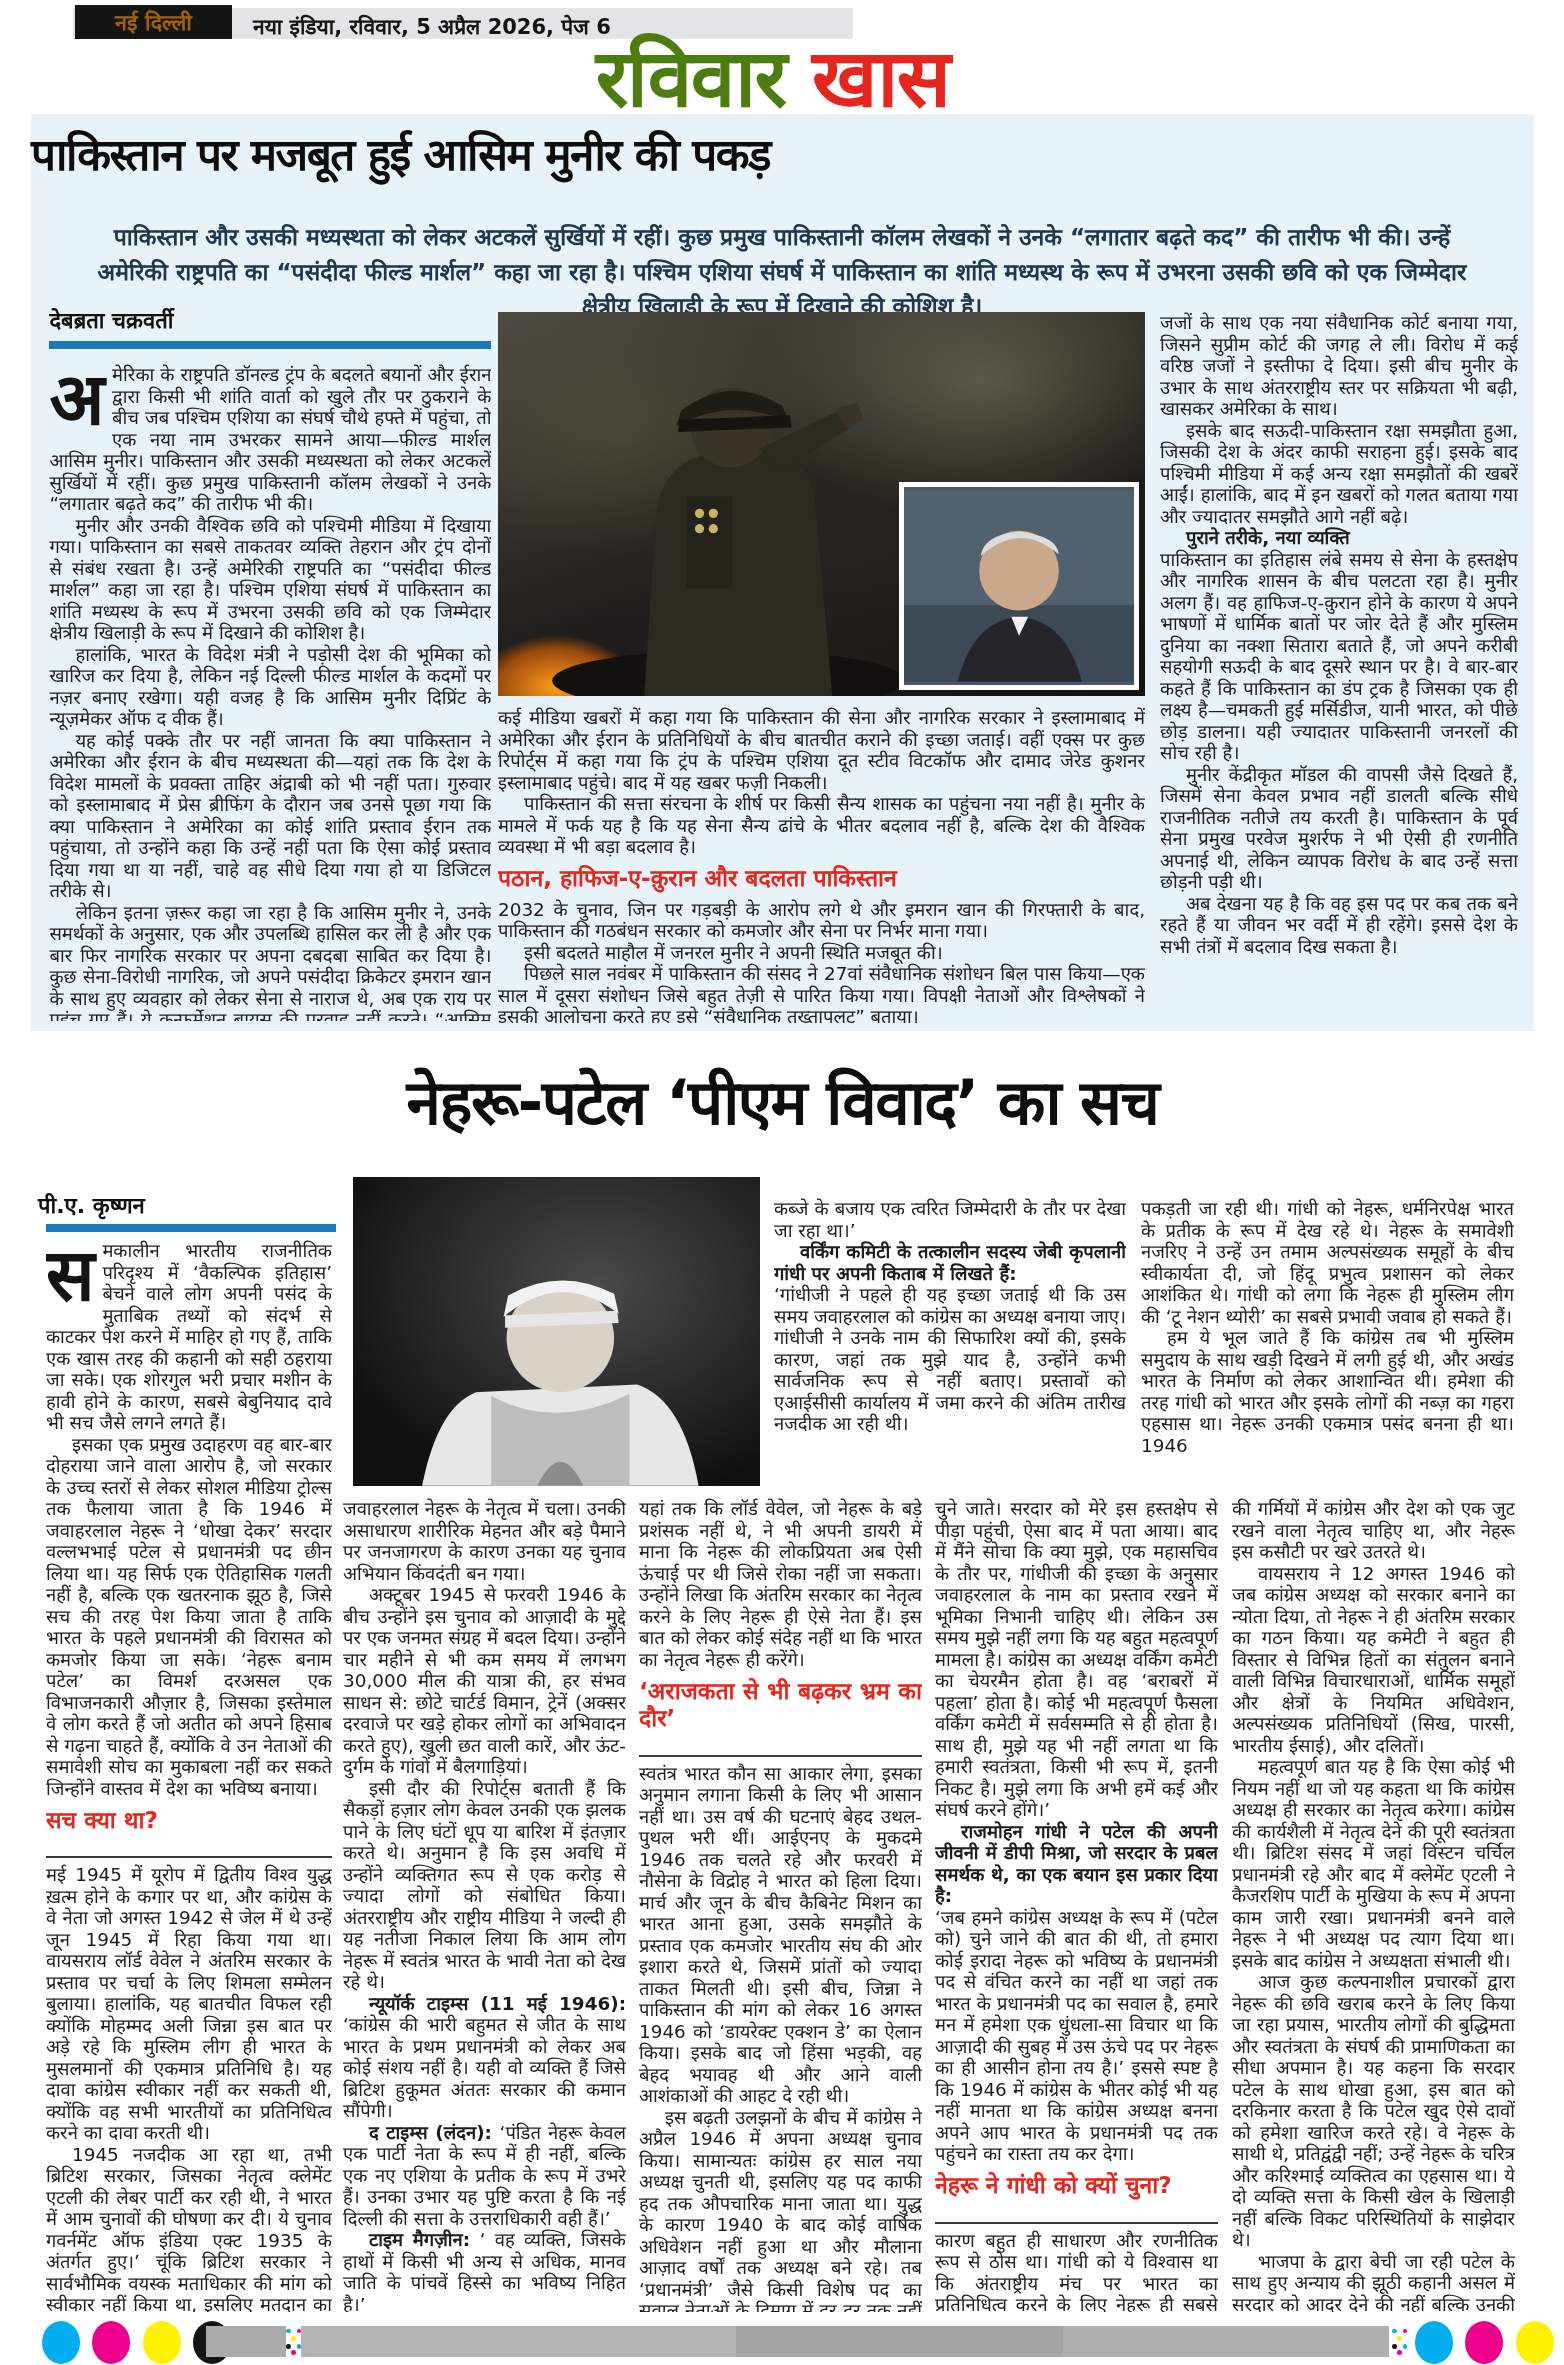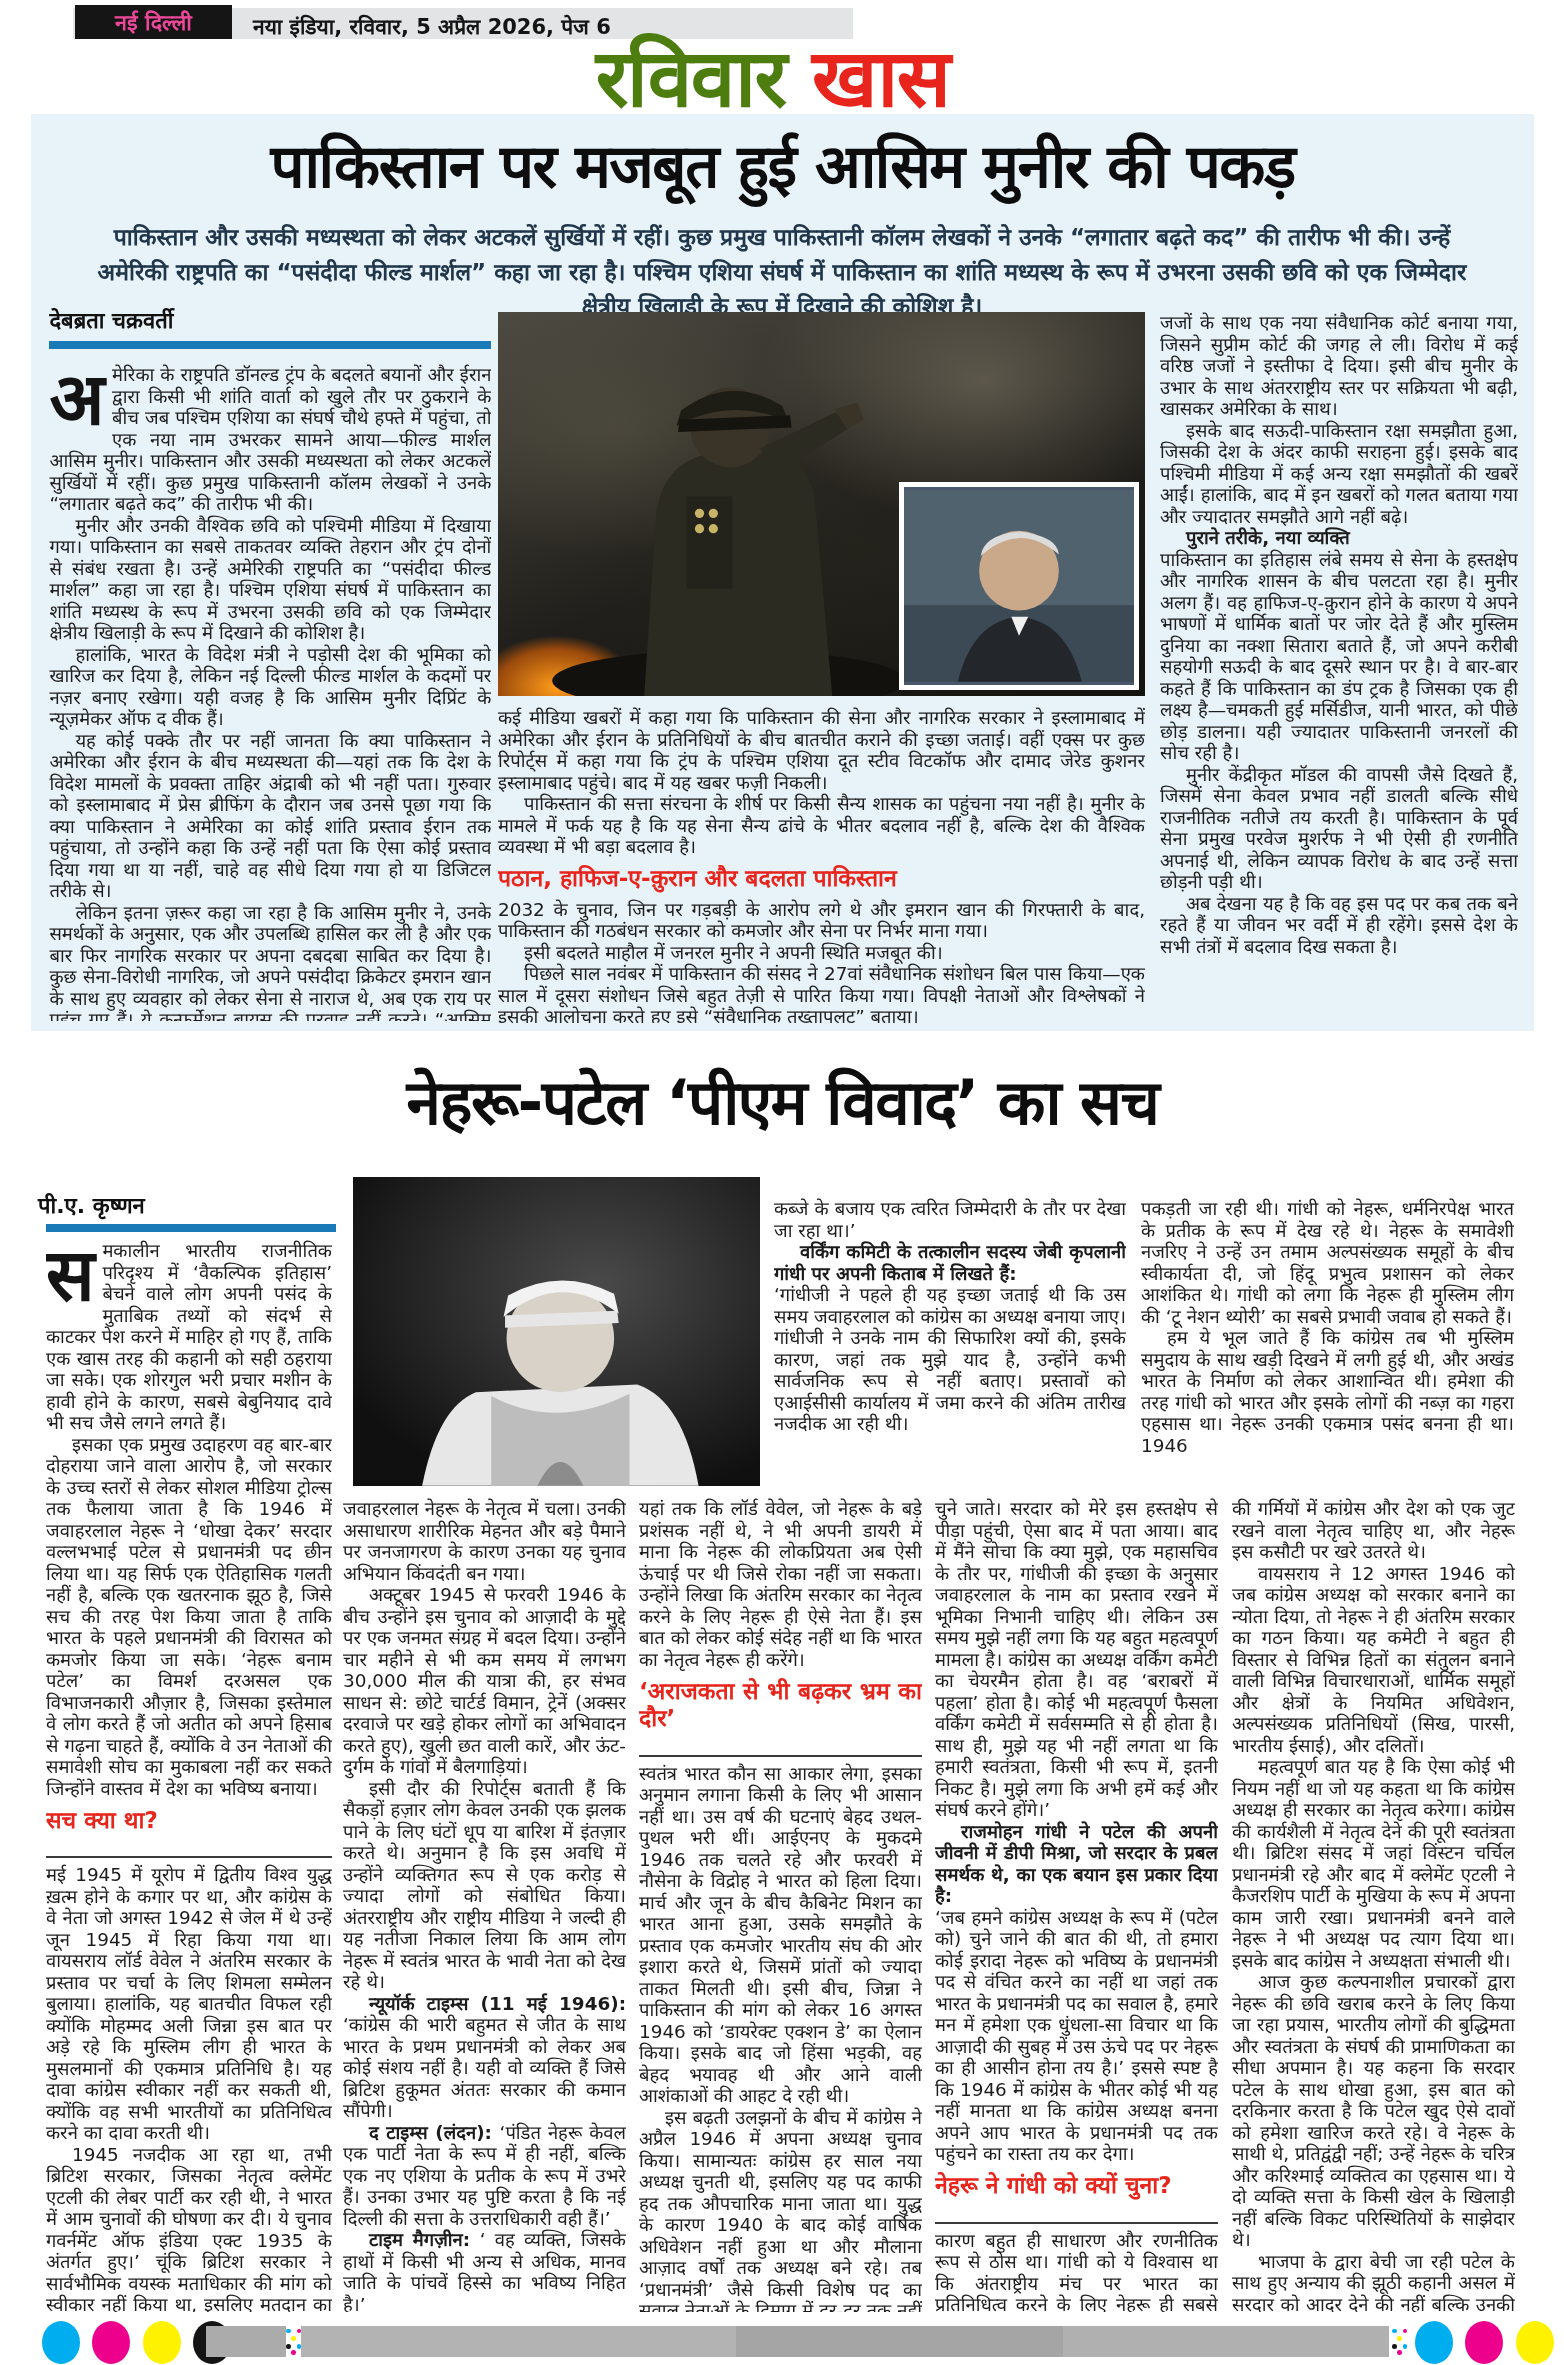--- a/index.html
+++ b/index.html
@@ -1,29 +1,29 @@
 <!DOCTYPE html>
 <html style="font-size:12.3px"><head>
 <meta charset="utf-8">
 <style>
   html,body{margin:0;padding:0;background:#fff;}
   #page{position:relative;width:1565px;height:2366px;background:#ffffff;overflow:hidden;
         font-family:"DejaVu Sans","Liberation Sans",sans-serif;}
   
   .mh-strip{position:absolute;left:73px;top:7.7px;width:780px;height:31px;background:#e2e4e6;}
-  .mh-box{position:absolute;left:75px;top:4.6px;width:157px;height:34px;background:#151515;color:#ec4899;
+  .mh-box{position:absolute;left:75px;top:4.6px;width:157px;height:34px;background:#151515;color:#a16207;
           display:flex;align-items:center;justify-content:center;font-size:21.5px;font-weight:bold;}
   .mh-issue{position:absolute;left:253px;top:12.3px;font-size:21px;font-weight:bold;color:#141414;}
   
   .banner{position:absolute;left:0;top:20px;width:1565px;text-align:center;font-size:80px;font-weight:800;
           letter-spacing:-1.5px;transform:translateX(-14px);}
   .banner .w1{color:#4d7c0f;margin-left:8px;} .banner .w2{color:#e8251c;}
   
   .a1{position:absolute;left:31px;top:114px;width:1503px;height:917px;background:#e8f2f9;}
-  .a1-headline{position:absolute;left:0;top:9.2px;width:100%;text-align:center;font-size:60px;font-weight:800;
+  .a1-headline{position:absolute;left:0;top:9.2px;width:100%;font-size:44px;font-weight:800;
                color:#0d0d0d;letter-spacing:-1.5px;white-space:nowrap;}
   .a1-lede{position:absolute;left:52px;top:106px;width:1398px;text-align:center;font-size:23px;font-weight:600;
            color:#20364a;line-height:1.5;}
   .byline{font-size:22px;font-weight:bold;color:#111;}
   .a1-byline{position:absolute;left:18.4px;top:190px;}
   .rule-blue{position:absolute;background:#1a7ab8;height:8.4px;}
   .a1-rule{left:18.4px;top:227px;width:442px;}
   
   .col{position:absolute;overflow:hidden;text-align:justify;font-size:18.4px;line-height:21.5px;color:#1c1c1c;}
   .col p{margin:0;text-indent:26px;}

